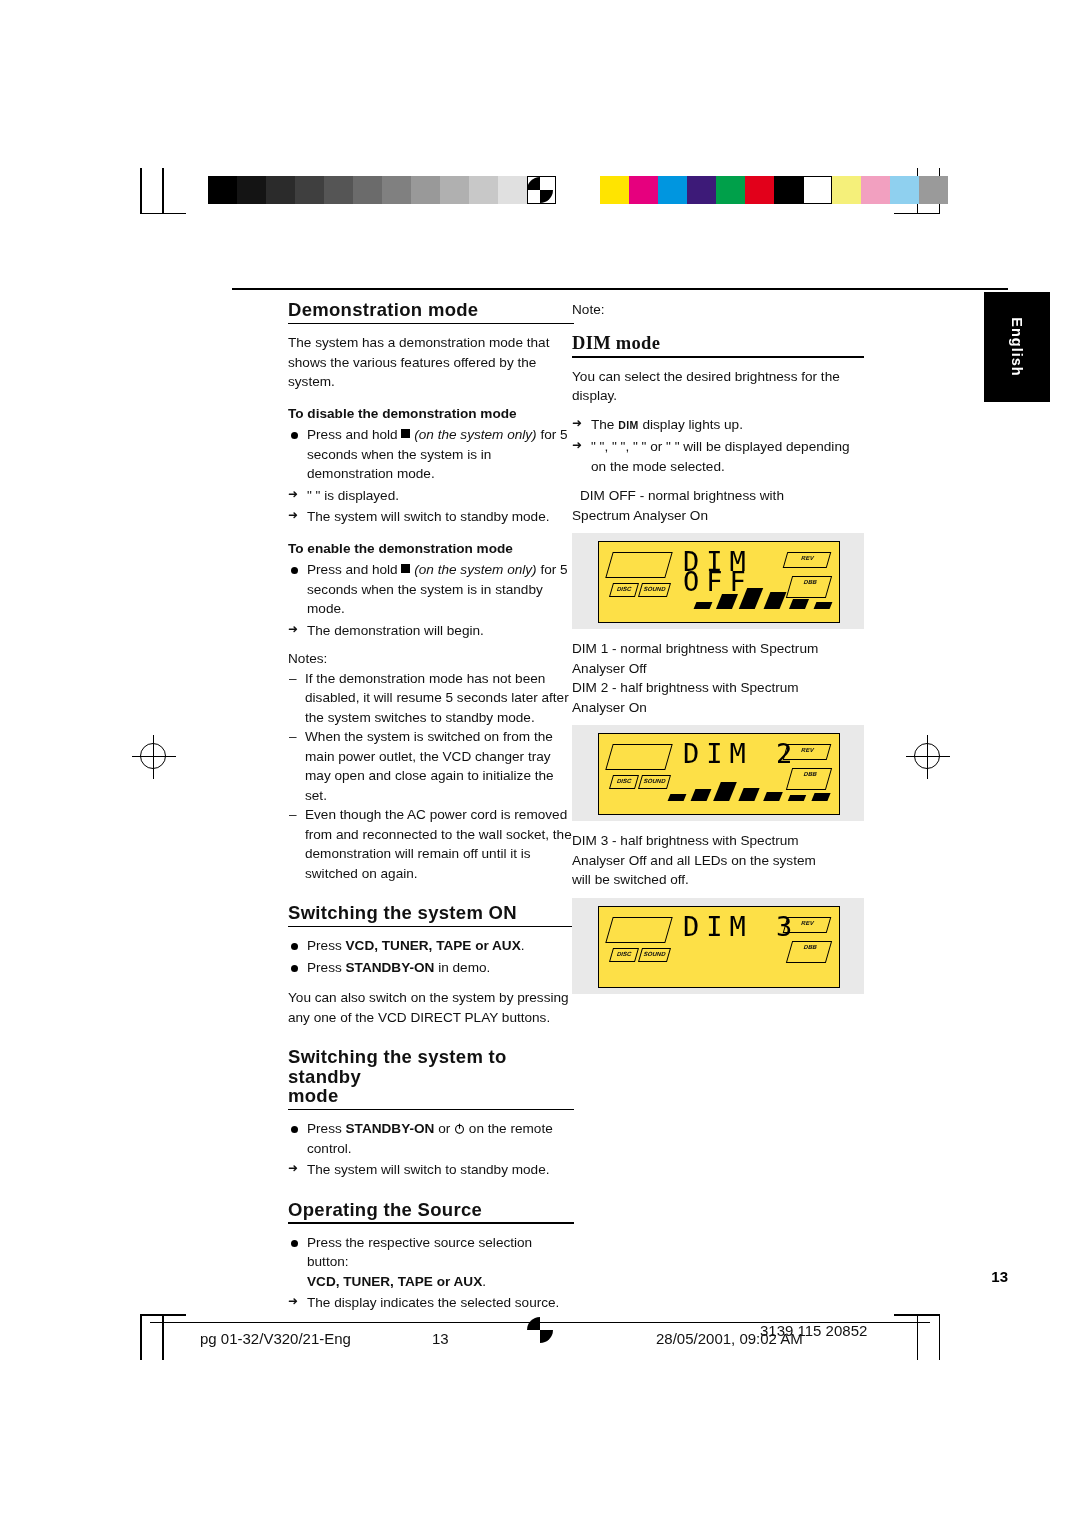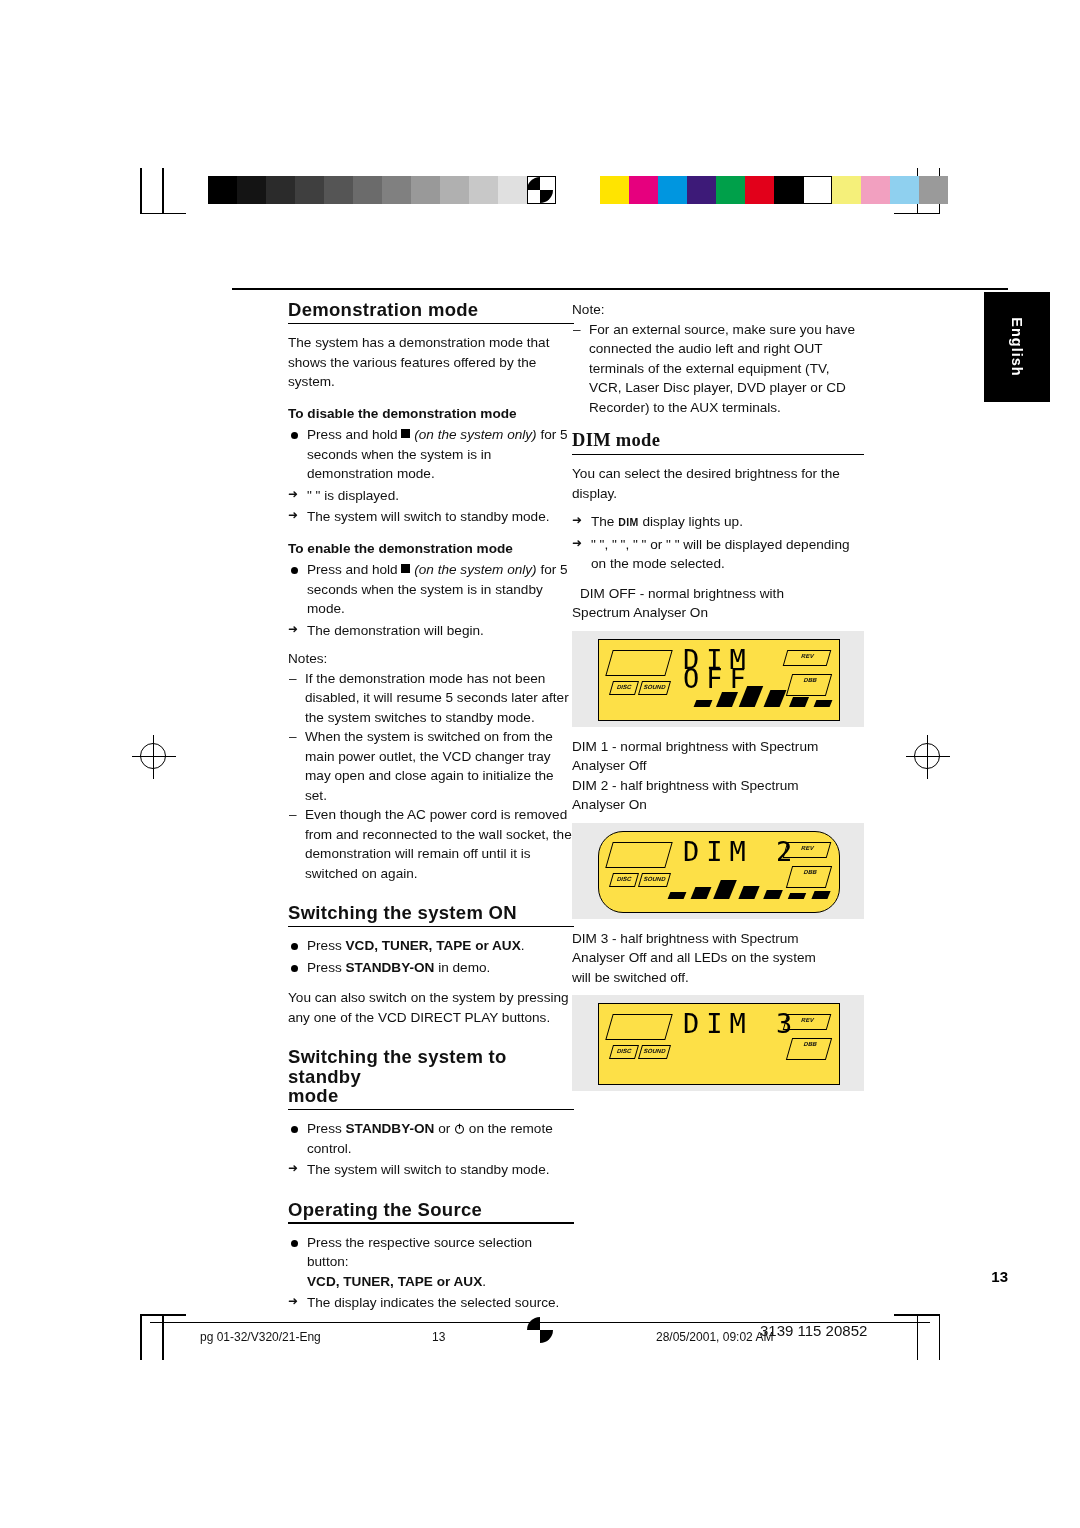--- a/index.html
+++ b/index.html
@@ -70,21 +70,21 @@
      color:#000;
   }
   .lcdleft{position:absolute;left:10px;top:8px;width:62px;height:56px;}
   .lcdright{position:absolute;right:8px;top:8px;width:46px;height:56px;}
   .tinybox{position:absolute;border:1.2px solid #000;box-sizing:border-box;
      font-size:6.5px;text-align:center;line-height:1;padding-top:2px;font-weight:bold;}
   .eqbar{position:absolute;background:#000;transform:skewX(-22deg);}
 
   
   .footrule{position:absolute;left:150px;right:150px;top:1322px;height:1px;background:#000;}
-  .foot{position:absolute;font-size:12px;color:#111;}
+  .foot{position:absolute;font-size:15px;color:#111;}
   .pagenum{position:absolute;right:72px;top:1268px;font-size:15px;font-weight:bold;}
 </style>
 </head>
 <body>
 
 <div class="page">
 
   <div class="corner" style="left:140px;top:168px;width:46px;height:46px;">
     <i style="left:0;top:0;width:1.5px;height:46px;"></i>
     <i style="left:0;bottom:0;width:46px;height:1.5px;"></i>
@@ -219,21 +219,20 @@
     <div class="sechr"></div>
     <div class="bullet">
       <span>Press the respective source selection button:</span><br>
       <span class="bold">VCD, TUNER, TAPE or AUX</span><span>.</span>
     </div>
     <div class="arrow">The display indicates the selected source.</div>
   </div>
 
   <div class="col colR">
     <p>Note:</p>
-    <div class="dash">For an external source, make sure you have connected the audio left and right OUT terminals of the external equipment (TV, VCR, Laser Disc player, DVD player or CD Recorder) to the AUX terminals.</div>
 
     <h2 class="sec" style="margin-top:14px;font-family:Liberation Serif, serif;">DIM mode</h2>
     <div class="sechr"></div>
     <p class="p">You can select the desired brightness for the display.</p>
 
     <div class="arrow">
       <span>The</span>
       <span class="smallcapdim">DIM</span>
       <span>display lights up.</span>
     </div>
@@ -263,21 +262,21 @@
         </div>
       </div>
     </div>
 
     <p>DIM 1 - normal brightness with Spectrum</p>
     <p>Analyser Off</p>
 
     <p>DIM 2 - half brightness with Spectrum</p>
     <p>Analyser On</p>
     <div class="dispwrap" style="height:96px;">
-      <div class="dispbox" style="position:absolute;left:26px;top:8px;right:24px;height:80px;border-radius:25px;">
+      <div class="dispbox" style="position:absolute;left:26px;top:8px;right:24px;height:80px;">
         <div class="lcdleft">
           <div class="tinybox" style="left:0;top:2px;width:60px;height:26px;transform:skewX(-16deg);"></div>
           <div class="tinybox" style="left:2px;top:33px;width:26px;height:14px;transform:skewX(-16deg);font-size:6px;">DISC</div>
           <div class="tinybox" style="left:31px;top:33px;width:29px;height:14px;transform:skewX(-16deg);font-size:6px;">SOUND</div>
         </div>
         <div class="lcdtext">DIM 2</div>
         <div class="lcdright">
           <div class="tinybox" style="left:0;top:2px;width:44px;height:16px;transform:skewX(-16deg);font-size:6px;">REV</div>
           <div class="tinybox" style="left:4px;top:26px;width:40px;height:22px;transform:skewX(-16deg);font-size:6px;">DBB</div>
         </div>

